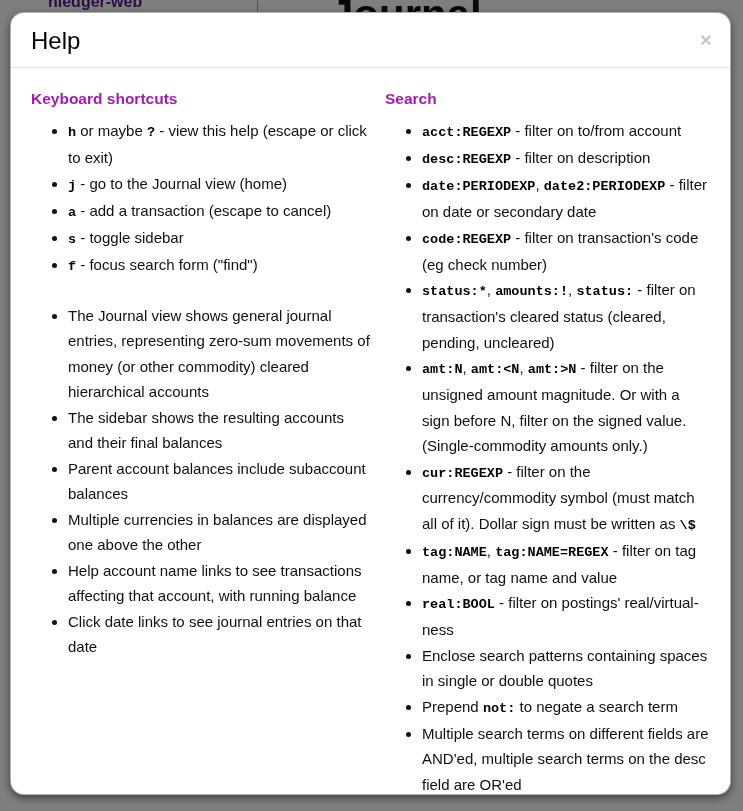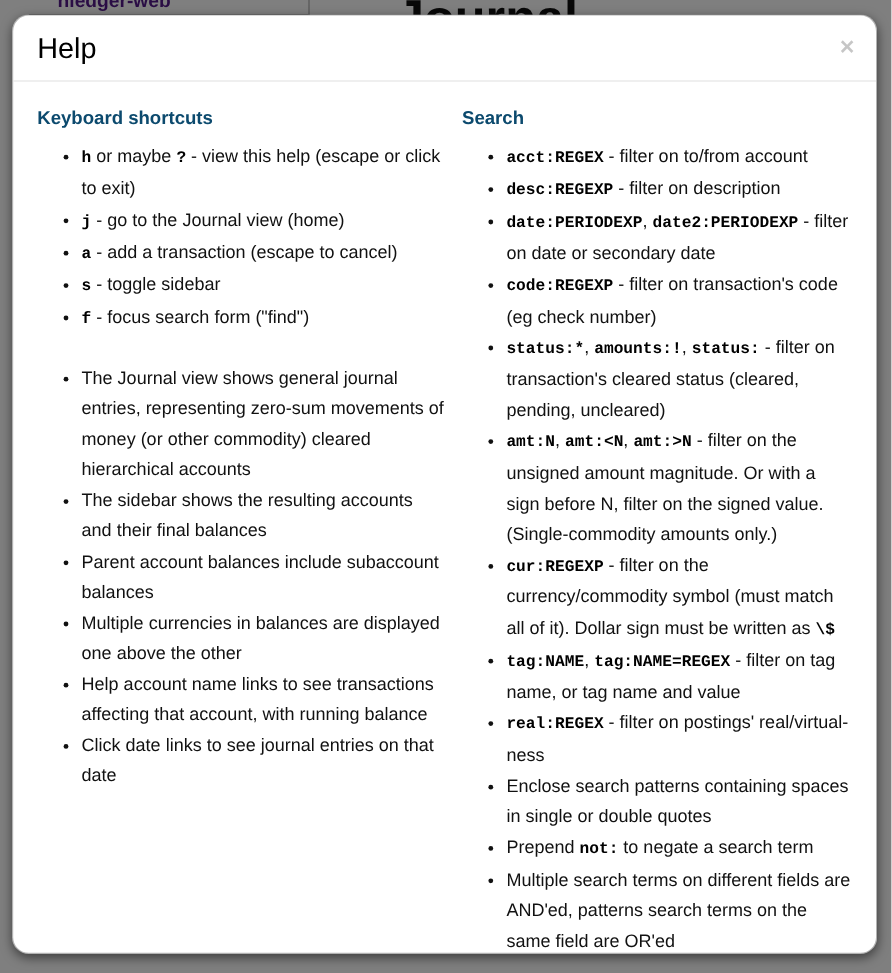--- a/index.html
+++ b/index.html
@@ -83,21 +83,21 @@
   .modal-body {
     padding: 14px 20px 30px 20px;
     display: flex;
   }
   .col-left { width: 354px; flex: 0 0 354px; box-sizing: border-box; padding-right: 14px; }
   .col-right { flex: 1; }
 
   .section-heading {
     font-size: 15.5px;
     font-weight: bold;
-    color: #0c4a6e;
+    color: #a21caf;
     margin: 8px 0 10px 0;
   }
   ul.help-list {
     margin: 10px 0 24px 0;
     padding-left: 37px;
     font-size: 15px;
     line-height: 1.7;
     color: #111;
   }
   ul.help-list li { margin: 0; }
@@ -140,28 +140,28 @@
           <li>The sidebar shows the resulting accounts and their final balances</li>
           <li>Parent account balances include subaccount balances</li>
           <li>Multiple currencies in balances are displayed one above the other</li>
           <li>Help account name links to see transactions affecting that account, with running balance</li>
           <li>Click date links to see journal entries on that date</li>
         </ul>
       </div>
     <div class="col-right">
         <h3 class="section-heading">Search</h3>
         <ul class="help-list">
-          <li><code>acct:REGEX</code> - filter on to/from account</li>
+          <li><code>acct:REGEXP</code> - filter on to/from account</li>
           <li><code>desc:REGEXP</code> - filter on description</li>
           <li><code>date:PERIODEXP</code>, <code>date2:PERIODEXP</code> - filter on date or secondary date</li>
           <li><code>code:REGEXP</code> - filter on transaction's code (eg check number)</li>
           <li><code>status:*</code>, <code>amounts:!</code>, <code>status:</code> - filter on transaction's cleared status (cleared, pending, uncleared)</li>
           <li><code>amt:N</code>, <code>amt:&lt;N</code>, <code>amt:&gt;N</code> - filter on the unsigned amount magnitude. Or with a sign before N, filter on the signed value. (Single-commodity amounts only.)</li>
           <li><code>cur:REGEXP</code> - filter on the currency/commodity symbol (must match all of it). Dollar sign must be written as <code>\$</code></li>
           <li><code>tag:NAME</code>, <code>tag:NAME=REGEX</code> - filter on tag name, or tag name and value</li>
-          <li><code>real:REGEX</code> - filter on postings' real/virtual-ness</li>
+          <li><code>real:BOOL</code> - filter on postings' real/virtual-ness</li>
           <li>Enclose search patterns containing spaces in single or double quotes</li>
           <li>Prepend <code>not:</code> to negate a search term</li>
-          <li>Multiple search terms on different fields are AND'ed, patterns search terms on the same field are OR'ed</li>
+          <li>Multiple search terms on different fields are AND'ed, multiple search terms on the desc field are OR'ed</li>
         </ul>
       </div>
   </div>
 </div>
 
 </body></html>

